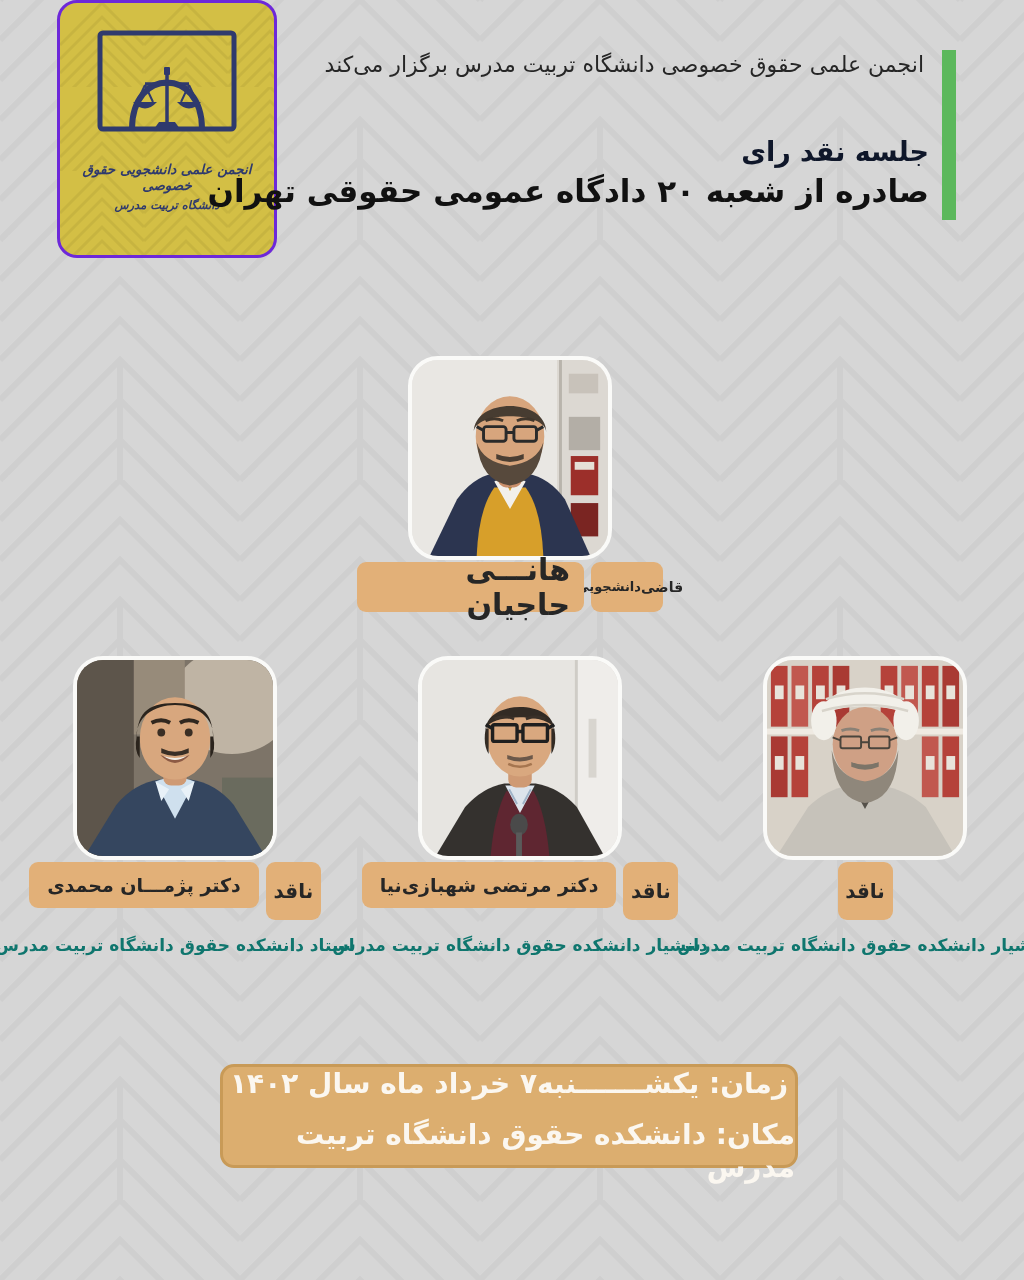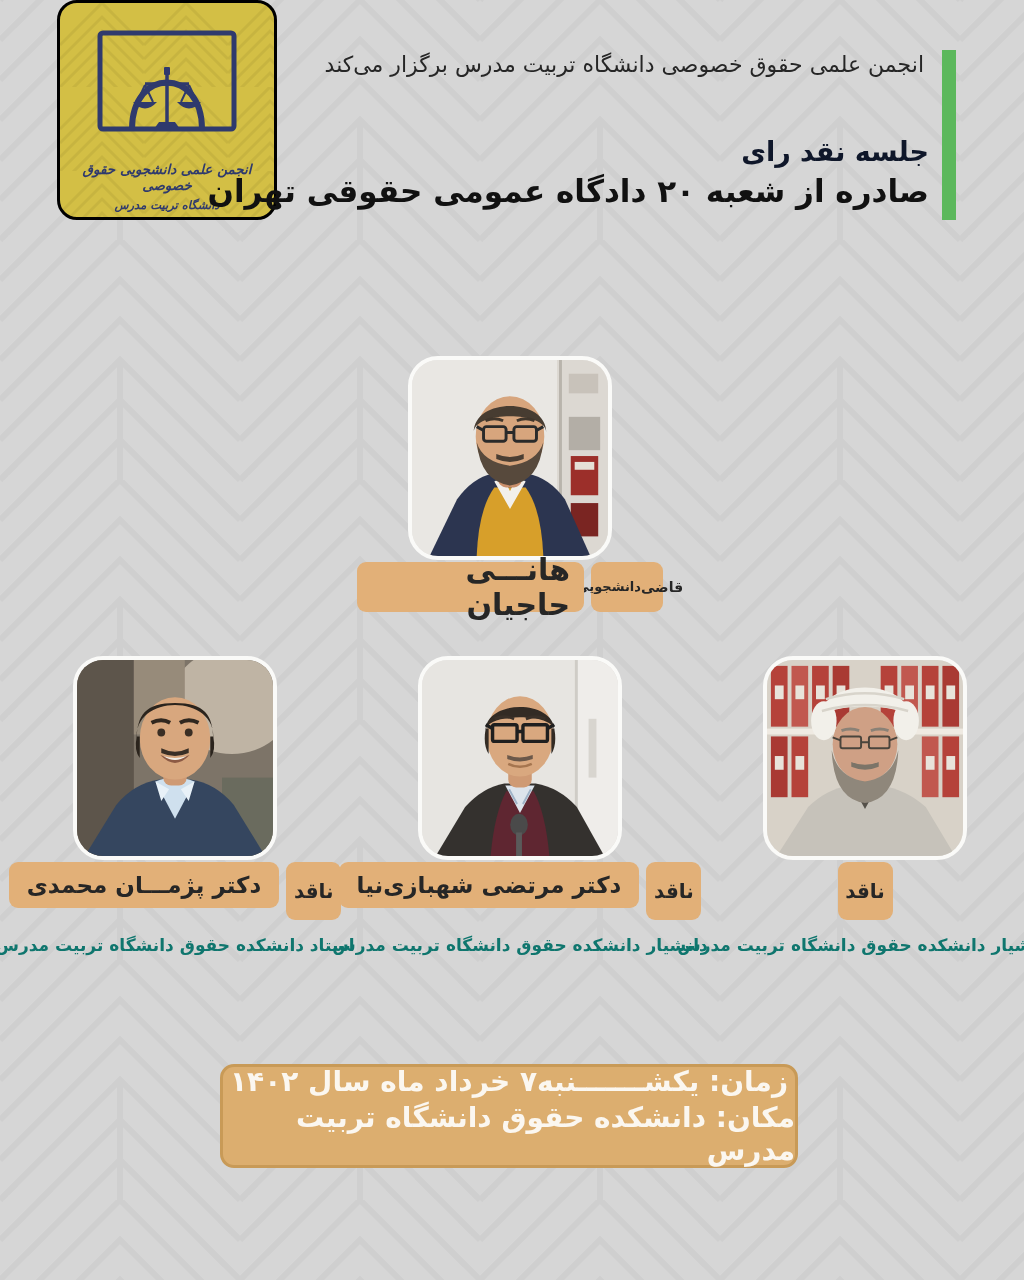--- a/index.html
+++ b/index.html
@@ -2,22 +2,22 @@
 <html lang="fa" style="--background: #d6d6d6; --accent-green: #5cb85c; --logo-gold: #d3bf45; --emblem-navy: #2f3a6d; --plate-tan: #e2b078; --banner-gold: #dcae6f; --banner-border: #c89a57; --banner-text: #fbf7f0;"><head>
 <meta charset="utf-8">
 <style>
   html,body{margin:0;padding:0;background:#bfbfbf;}
   body{font-family:"DejaVu Sans", sans-serif;}
   .poster{position:relative;width:1024px;height:1280px;margin:0 auto;overflow:hidden;
           background:var(--background,#d6d6d6);}
   .bg{position:absolute;inset:0;}
 
   
-  .logo-card{position:absolute;left:57px;top:0;width:220px;height:220px;
-    background:var(--logo-gold,#d3bf45);border:3px solid #000000;border-radius:20px;
+  .logo-card{position:absolute;left:57px;top:0;width:220px;height:258px;
+    background:var(--logo-gold,#d3bf45);border:3px solid #6d28d9;border-radius:20px;
     box-sizing:border-box;overflow:hidden;text-align:center;color:var(--emblem-navy,#2f3a6d);}
   .logo-card .lp{position:absolute;inset:0;}
   .emblem{position:relative;display:block;margin:26px auto 0;color:var(--emblem-navy,#2f3a6d);}
   .logo-line1{position:relative;font-family:"DejaVu Serif",serif;font-style:italic;font-weight:bold;
     font-size:13.5px;direction:rtl;margin-top:4px;}
   .logo-line2{position:relative;font-family:"DejaVu Serif",serif;font-style:italic;font-weight:bold;
     font-size:11.5px;direction:rtl;margin-top:5px;}
 
   
   .green-bar{position:absolute;left:942px;top:50px;width:14px;height:170px;
@@ -35,29 +35,29 @@
   .photo{width:196px;height:196px;border:4px solid #fafaf8;border-radius:30px;overflow:hidden;
     background:#e8e6e2;flex:0 0 auto;}
   .photo svg{display:block;}
   .name-row{display:flex;direction:rtl;gap:7px;margin-top:2px;align-items:stretch;}
   .plate{background:var(--plate-tan,#e2b078);border-radius:9px;display:flex;align-items:center;
     justify-content:center;color:#262626;direction:rtl;box-sizing:border-box;}
   .judge-name{height:50px;padding:0 14px;font-size:30px;font-weight:bold;}
   .judge-role{height:50px;width:72px;flex-direction:row;line-height:1.15;padding:2px 4px;}
   .judge-role .r1{font-size:14px;font-weight:bold;}
   .judge-role .r2{font-size:13px;font-weight:bold;}
-  .critic-name{height:46px;padding:0 18px;font-size:23px;font-weight:bold;white-space:nowrap;}
+  .critic-name{height:46px;padding:0 18px;font-size:19px;font-weight:bold;white-space:nowrap;}
   .critic-role{height:58px;width:55px;font-size:20px;font-weight:bold;}
   .affil{margin-top:15px;font-size:17px;font-weight:600;color:#0f766e;direction:rtl;white-space:nowrap;}
 
   
   .banner{position:absolute;left:220px;top:1064px;width:578px;height:104px;box-sizing:border-box;
     background:var(--banner-gold,#dcae6f);border:3px solid var(--banner-border,#c89a57);
-    border-radius:14px;display:flex;flex-direction:column;align-items:center;justify-content:center;
-    gap:3px;direction:rtl;color:var(--banner-text,#fbf7f0);font-weight:bold;font-size:28px;}
+    border-radius:14px;display:flex;flex-direction:column;align-items:center;
+    gap:18px;direction:rtl;color:var(--banner-text,#fbf7f0);font-weight:bold;font-size:28px;}
 </style>
 </head>
 <body>
 
 <div class="poster">
 
   <svg class="bg" width="1024" height="1280" aria-hidden="true">
     <defs>
       <pattern id="chev" width="240" height="240" patternUnits="userSpaceOnUse">
         <g fill="none" stroke="#c9c9c9" stroke-width="6" opacity="0.55">

